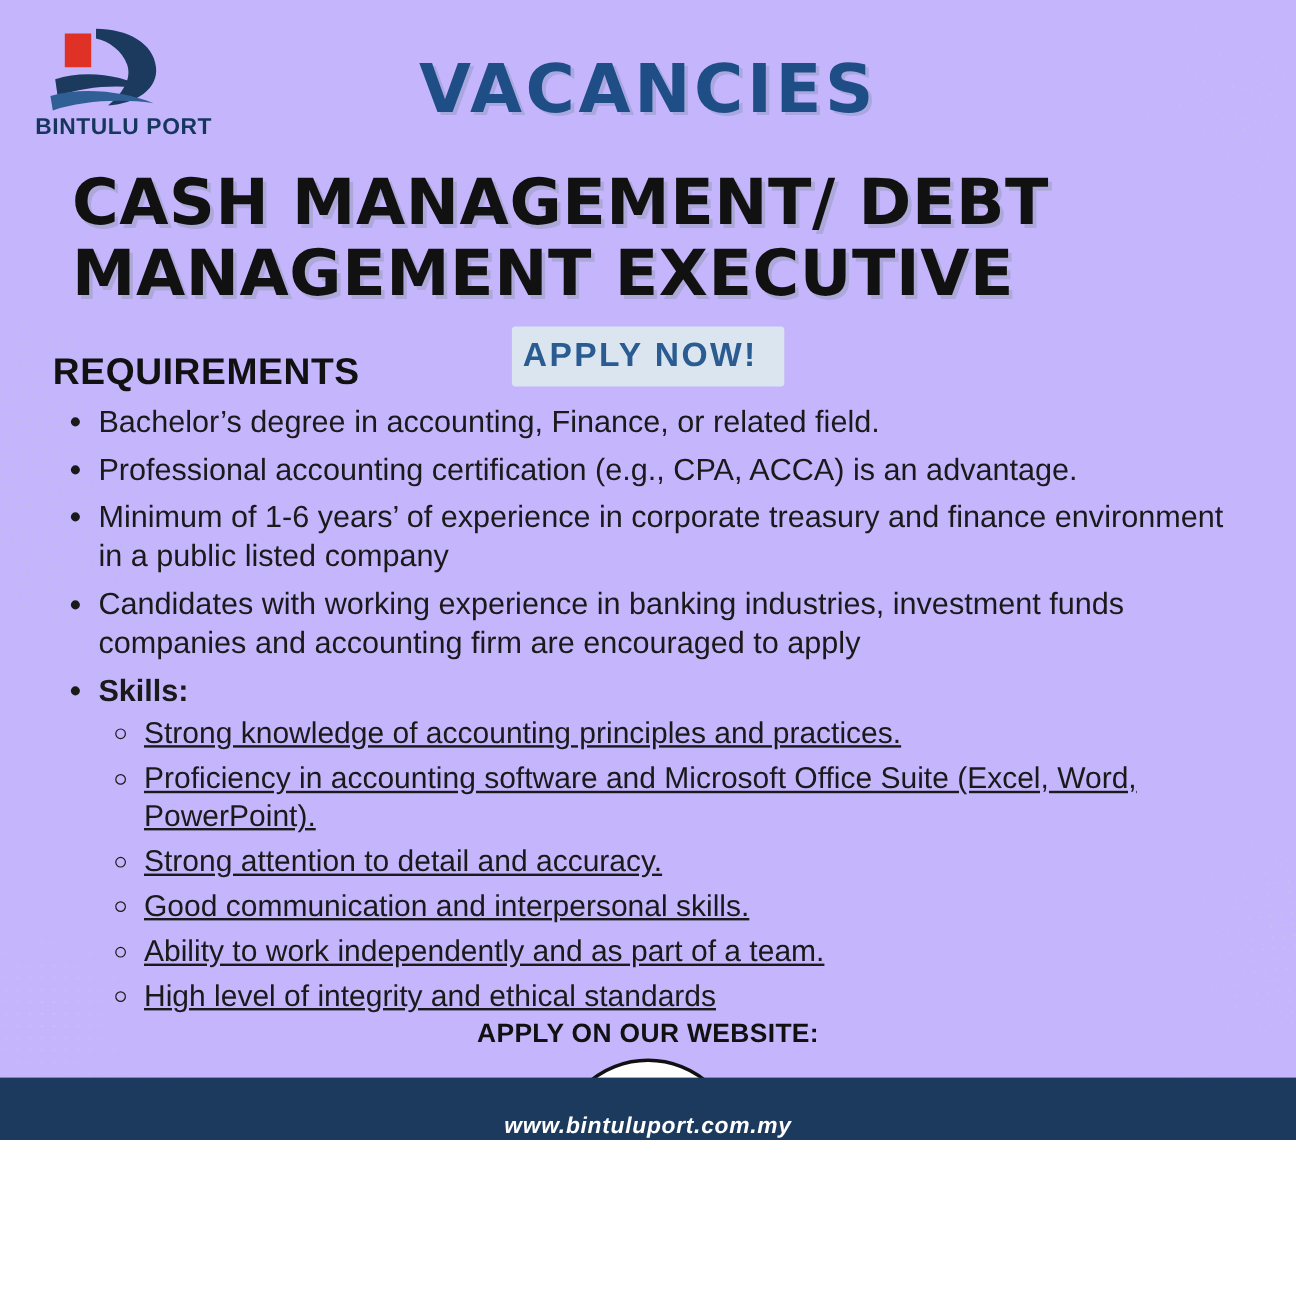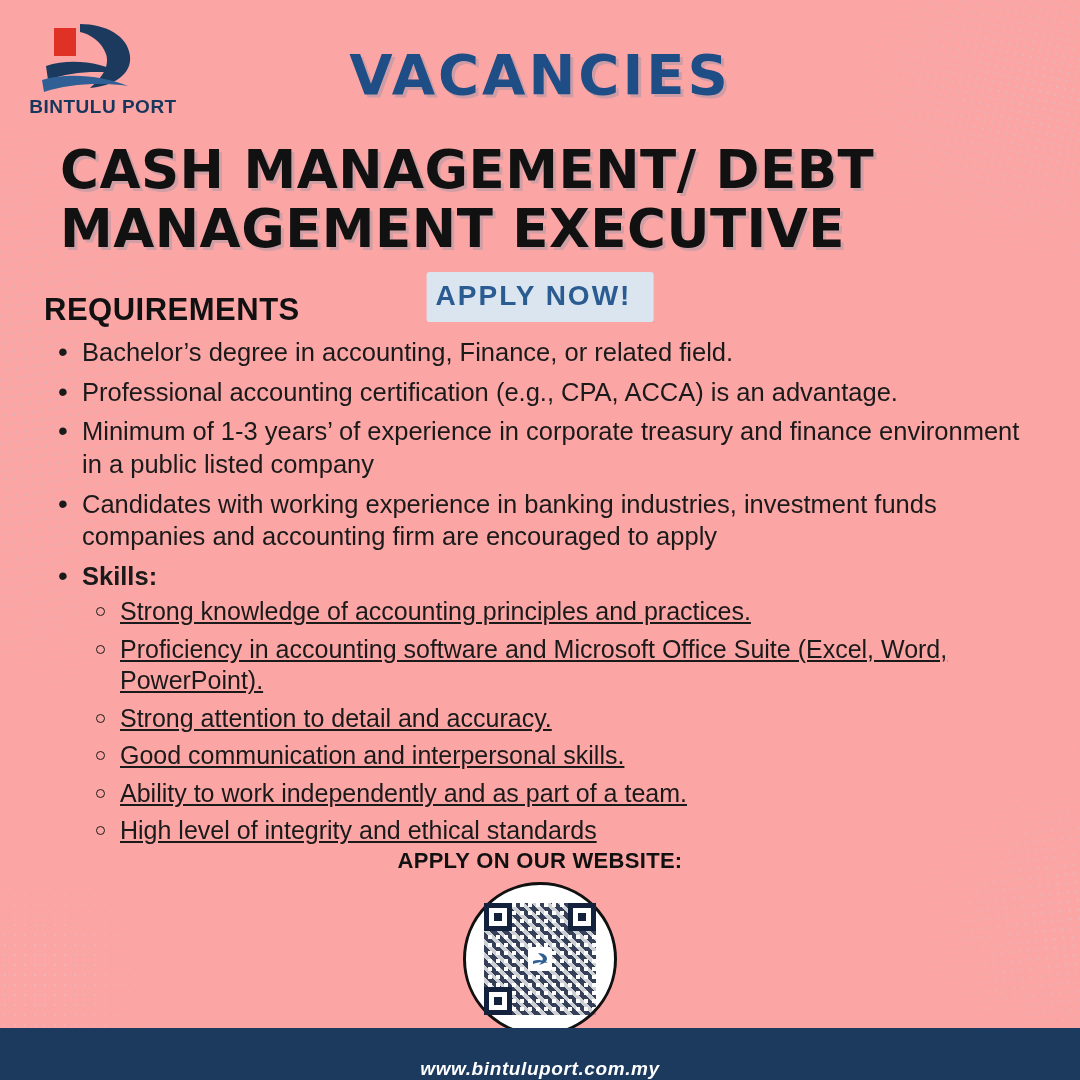--- a/index.html
+++ b/index.html
@@ -10,22 +10,22 @@
     width: 1080px;
     height: 1080px;
     font-family: "Liberation Sans", sans-serif;
     background: #ffffff;
     overflow: hidden;
   }
 
   .poster {
     position: relative;
     width: 1080px;
-    height: 1080px;
-    background: #fca5a5;
+    height: 950px;
+    background: #c4b5fd;
     overflow: hidden;
   }
 
   
   .texture {
     position: absolute;
     inset: 0;
     pointer-events: none;
     opacity: 0.55;
   }
@@ -335,21 +335,21 @@
   <div class="vacancies">VACANCIES</div>
   <div class="job-title">CASH MANAGEMENT/ DEBT MANAGEMENT EXECUTIVE</div>
 
   <div class="apply-now">APPLY NOW!</div>
 
   <div class="requirements-heading">REQUIREMENTS</div>
 
   <ul class="req-list" id="req-list">
       <li><span>Bachelor’s degree in accounting, Finance, or related field.</span></li>
       <li><span>Professional accounting certification (e.g., CPA, ACCA) is an advantage.</span></li>
-      <li><span>Minimum of 1-3 years’ of experience in corporate treasury and finance environment in a public listed company</span></li>
+      <li><span>Minimum of 1-6 years’ of experience in corporate treasury and finance environment in a public listed company</span></li>
       <li><span>Candidates with working experience in banking industries, investment funds companies and accounting firm are encouraged to apply</span></li>
       <li><span class="skills-label">Skills:</span><ul class="sub-list">
           <li>Strong knowledge of accounting principles and practices.</li>
           <li>Proficiency in accounting software and Microsoft Office Suite (Excel, Word, PowerPoint).</li>
           <li>Strong attention to detail and accuracy.</li>
           <li>Good communication and interpersonal skills.</li>
           <li>Ability to work independently and as part of a team.</li>
           <li>High level of integrity and ethical standards</li>
         </ul></li>
     </ul>

